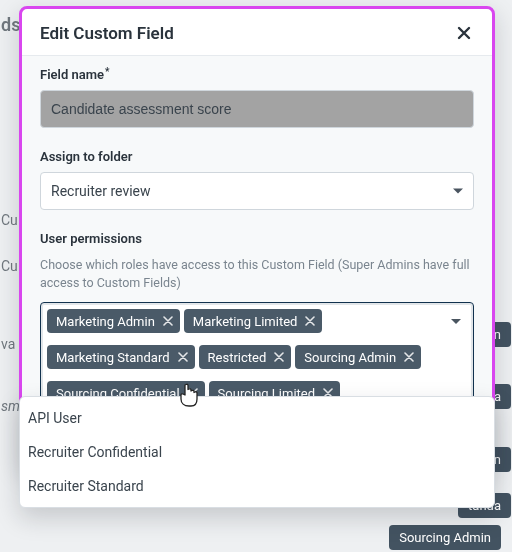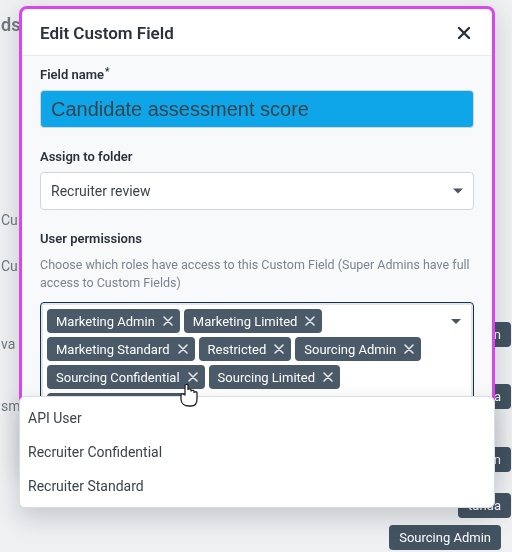--- a/index.html
+++ b/index.html
@@ -49,25 +49,25 @@
     overflow:visible;
   }
 
   .field { margin-top: 6px; }
   .label { font-size: 13px; font-weight:600; color:#2a333c; display:inline-block; margin-bottom:8px; }
   .req::after { content:"*"; font-size:10px; position:relative; top:-4px; left:1px; }
 
   .input-text {
     width: 100%;
     height: 38px;
-    background:#0ea5e9;
+    background:#a3a3a3;
     border:1px solid #cfd6dc;
     border-radius:4px;
     padding: 0 10px;
-    font-size:20px;
+    font-size:14px;
     color:#3a444d;
     outline:none;
   }
 
   .field + .field { margin-top: 20px; }
 
   .select {
     position:relative;
     width:100%;
     height:38px;
@@ -89,21 +89,21 @@
 
   .multichip {
     position:relative;
     width:100%;
     background:#fff;
     border:1px solid #12324e;
     border-radius:4px;
     box-shadow: inset 0 0 0 2px rgba(18,50,78,.12);
     padding: 6px 30px 6px 6px;
   }
-  .chips { display:flex; flex-wrap:wrap; gap:4px 4px; }
+  .chips { display:flex; flex-wrap:wrap; gap:12px 4px; }
   .tag {
     display:inline-flex; align-items:center;
     background:#4a5a68;
     color:#fff;
     font-size:13px;
     border-radius:4px;
     padding: 5px 5px 5px 9px;
     line-height:1;
     gap:6px;
   }
@@ -140,21 +140,21 @@
   }
 </style>
 </head>
 <body>
 
 <div class="bg">
   <span class="stub" style="left:1px; top:14px; font-size:18px; font-weight:600;">ds</span>
   <span class="stub" style="left:1px; top:212px;">Cu</span>
   <span class="stub" style="left:1px; top:258px;">Cu</span>
   <span class="stub" style="left:1px; top:336px;">va</span>
-  <span class="stub" style="left:1px; top:398px;">sm</span>
+  <span class="stub" style="left:1px; top:398px;font-style:italic;">sm</span>
   <span class="chip" style="right:1px; top:322px;">n</span>
   <span class="chip" style="right:1px; top:384px;">da</span>
   <span class="chip" style="right:1px; top:447px;">n</span>
   <span class="chip" style="right:1px; top:493px;">tanda</span>
   <span class="chip" style="right:11px; top:525px;">Sourcing Admin</span>
 </div>
 
 <div class="modal">
   <div class="modal-head">
     <div class="modal-title">Edit Custom Field</div>

